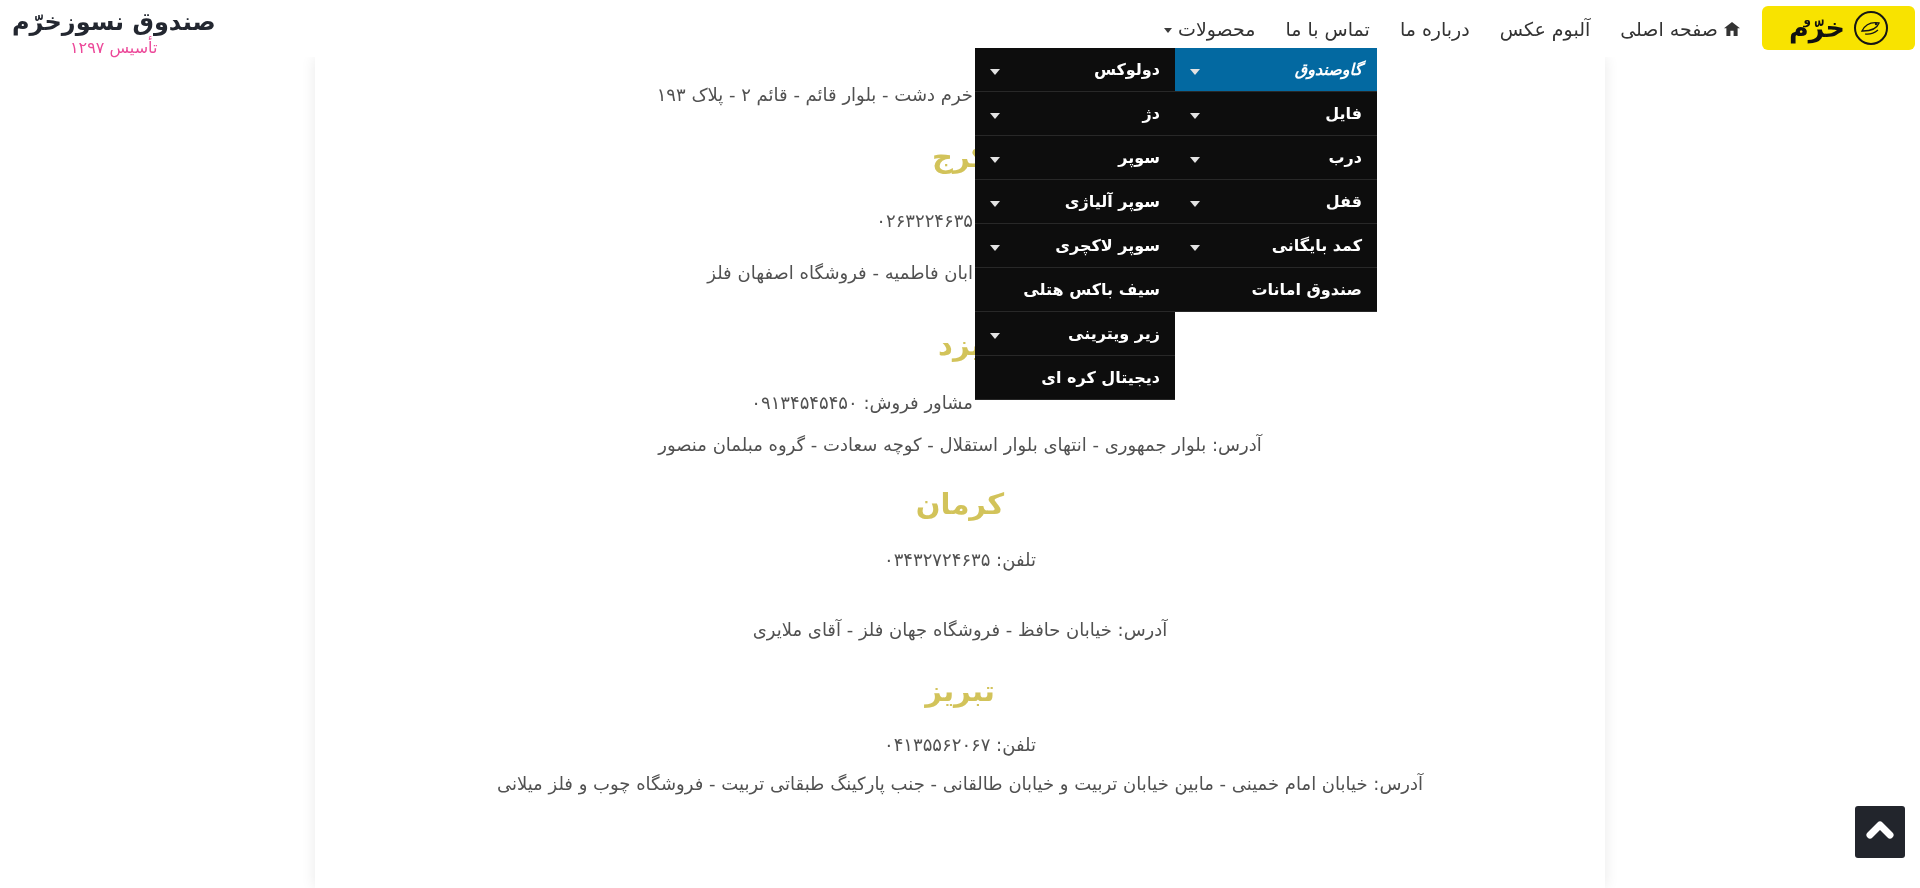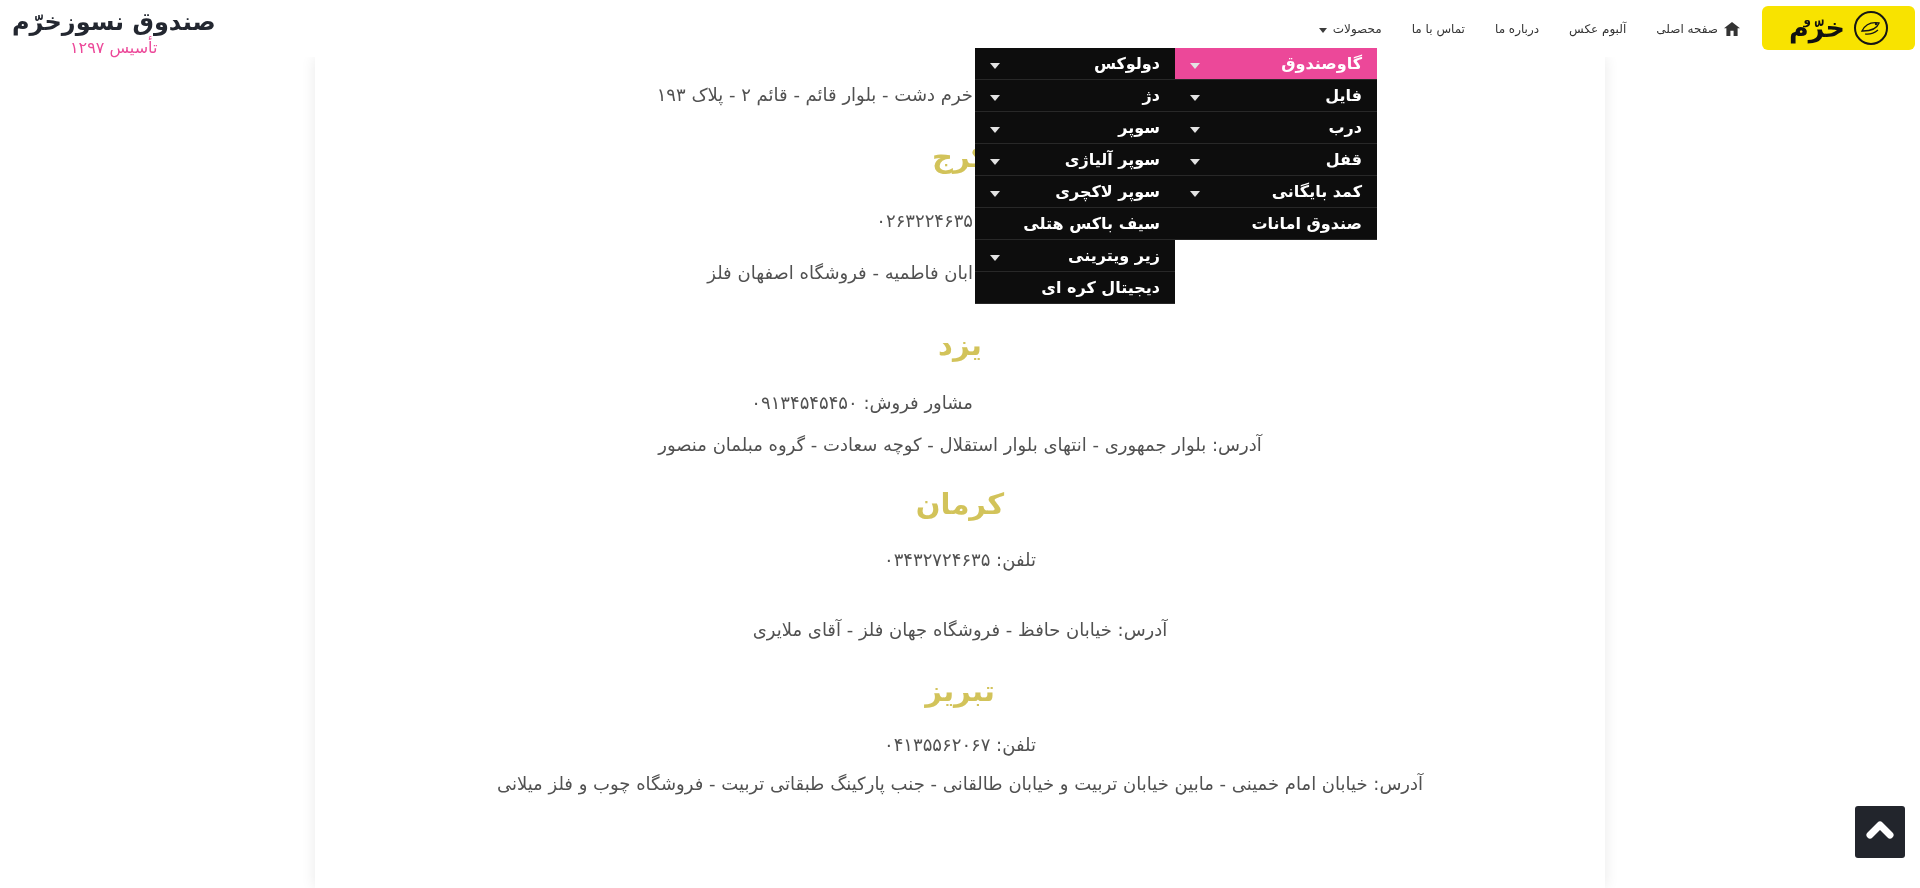--- a/index.html
+++ b/index.html
@@ -8,44 +8,44 @@
   body { direction:rtl; position:relative; }
 
   
   .site-header { position:relative; height:57px; background:#fff; z-index:20; }
 
   .site-logo { position:absolute; left:12px; top:3px; direction:rtl; text-decoration:none; display:block; }
   .logo-main { display:block; font-size:24px; font-weight:bold; color:#232730; letter-spacing:-1px; line-height:38px; }
   .logo-sub  { display:block; font-size:16px; color:#ec4899; text-align:left; padding-left:58px; line-height:13px; }
 
   .main-nav { position:absolute; right:180px; top:0; height:57px; display:flex; align-items:center; gap:30px; }
-  .nav-item { display:flex; align-items:center; gap:6px; font-size:12px; color:#333; text-decoration:none; cursor:pointer; white-space:nowrap; }
+  .nav-item { display:flex; align-items:center; gap:6px; font-size:19px; color:#333; text-decoration:none; cursor:pointer; white-space:nowrap; }
   .home-icon svg { display:block; }
 
   .caret { display:inline-block; width:0; height:0;
            border-left:5px solid transparent; border-right:5px solid transparent;
            border-top:6px solid #e3e3e3; margin-top:4px; }
   .caret-dark { border-left-width:4px; border-right-width:4px; border-top:5px solid #3c3c3c; margin-top:3px; }
 
   .brand-badge { position:absolute; right:5px; top:6px; width:153px; height:44px; background:#F8E300;
                  border-radius:6px; display:flex; align-items:center; justify-content:center; gap:9px;
                  text-decoration:none; }
   .emblem { width:34px; height:34px; border:2px solid #151515; border-radius:50%;
             display:flex; align-items:center; justify-content:center; }
   .badge-text { position:relative; font-size:27px; font-weight:bold; color:#101010; line-height:30px; letter-spacing:1px; }
   .badge-mark { position:absolute; top:-8px; right:34px; font-style:normal; font-size:12px; font-weight:bold; color:#101010; }
 
   
   .menu-panel { position:absolute; top:48px; z-index:50; background:#0d0d0d; }
   .menu-main  { right:543px; width:202px; }
   .menu-sub   { right:745px; width:200px; }
-  .menu-item  { height:32px; border-bottom:1px solid #282828; background:#0d0d0d; color:#fff;
+  .menu-item  { height:44px; border-bottom:1px solid #282828; background:#0d0d0d; color:#fff;
                 display:flex; align-items:center; justify-content:space-between;
                 padding:0 15px; font-size:16px; font-weight:600; cursor:pointer; }
-  .menu-item.highlighted { background:#ec4899; }
+  .menu-item.highlighted { background:#0369a1;font-style:italic; }
 
   
   .content { position:relative; width:1290px; height:831px; margin:0 auto; background:#fff;
              box-shadow:0 0 14px rgba(0,0,0,0.09); text-align:center; padding-top:27px; z-index:1; }
   .line { font-size:18px; color:#515151; line-height:22px; }
   .partial { text-align:right; padding-right:632px; }
   .city { font-size:29px; line-height:39px; font-weight:bold; color:#d2c35a; }
 
   
   .scroll-top { position:fixed; right:15px; bottom:30px; width:50px; height:52px; background:#22252c;

